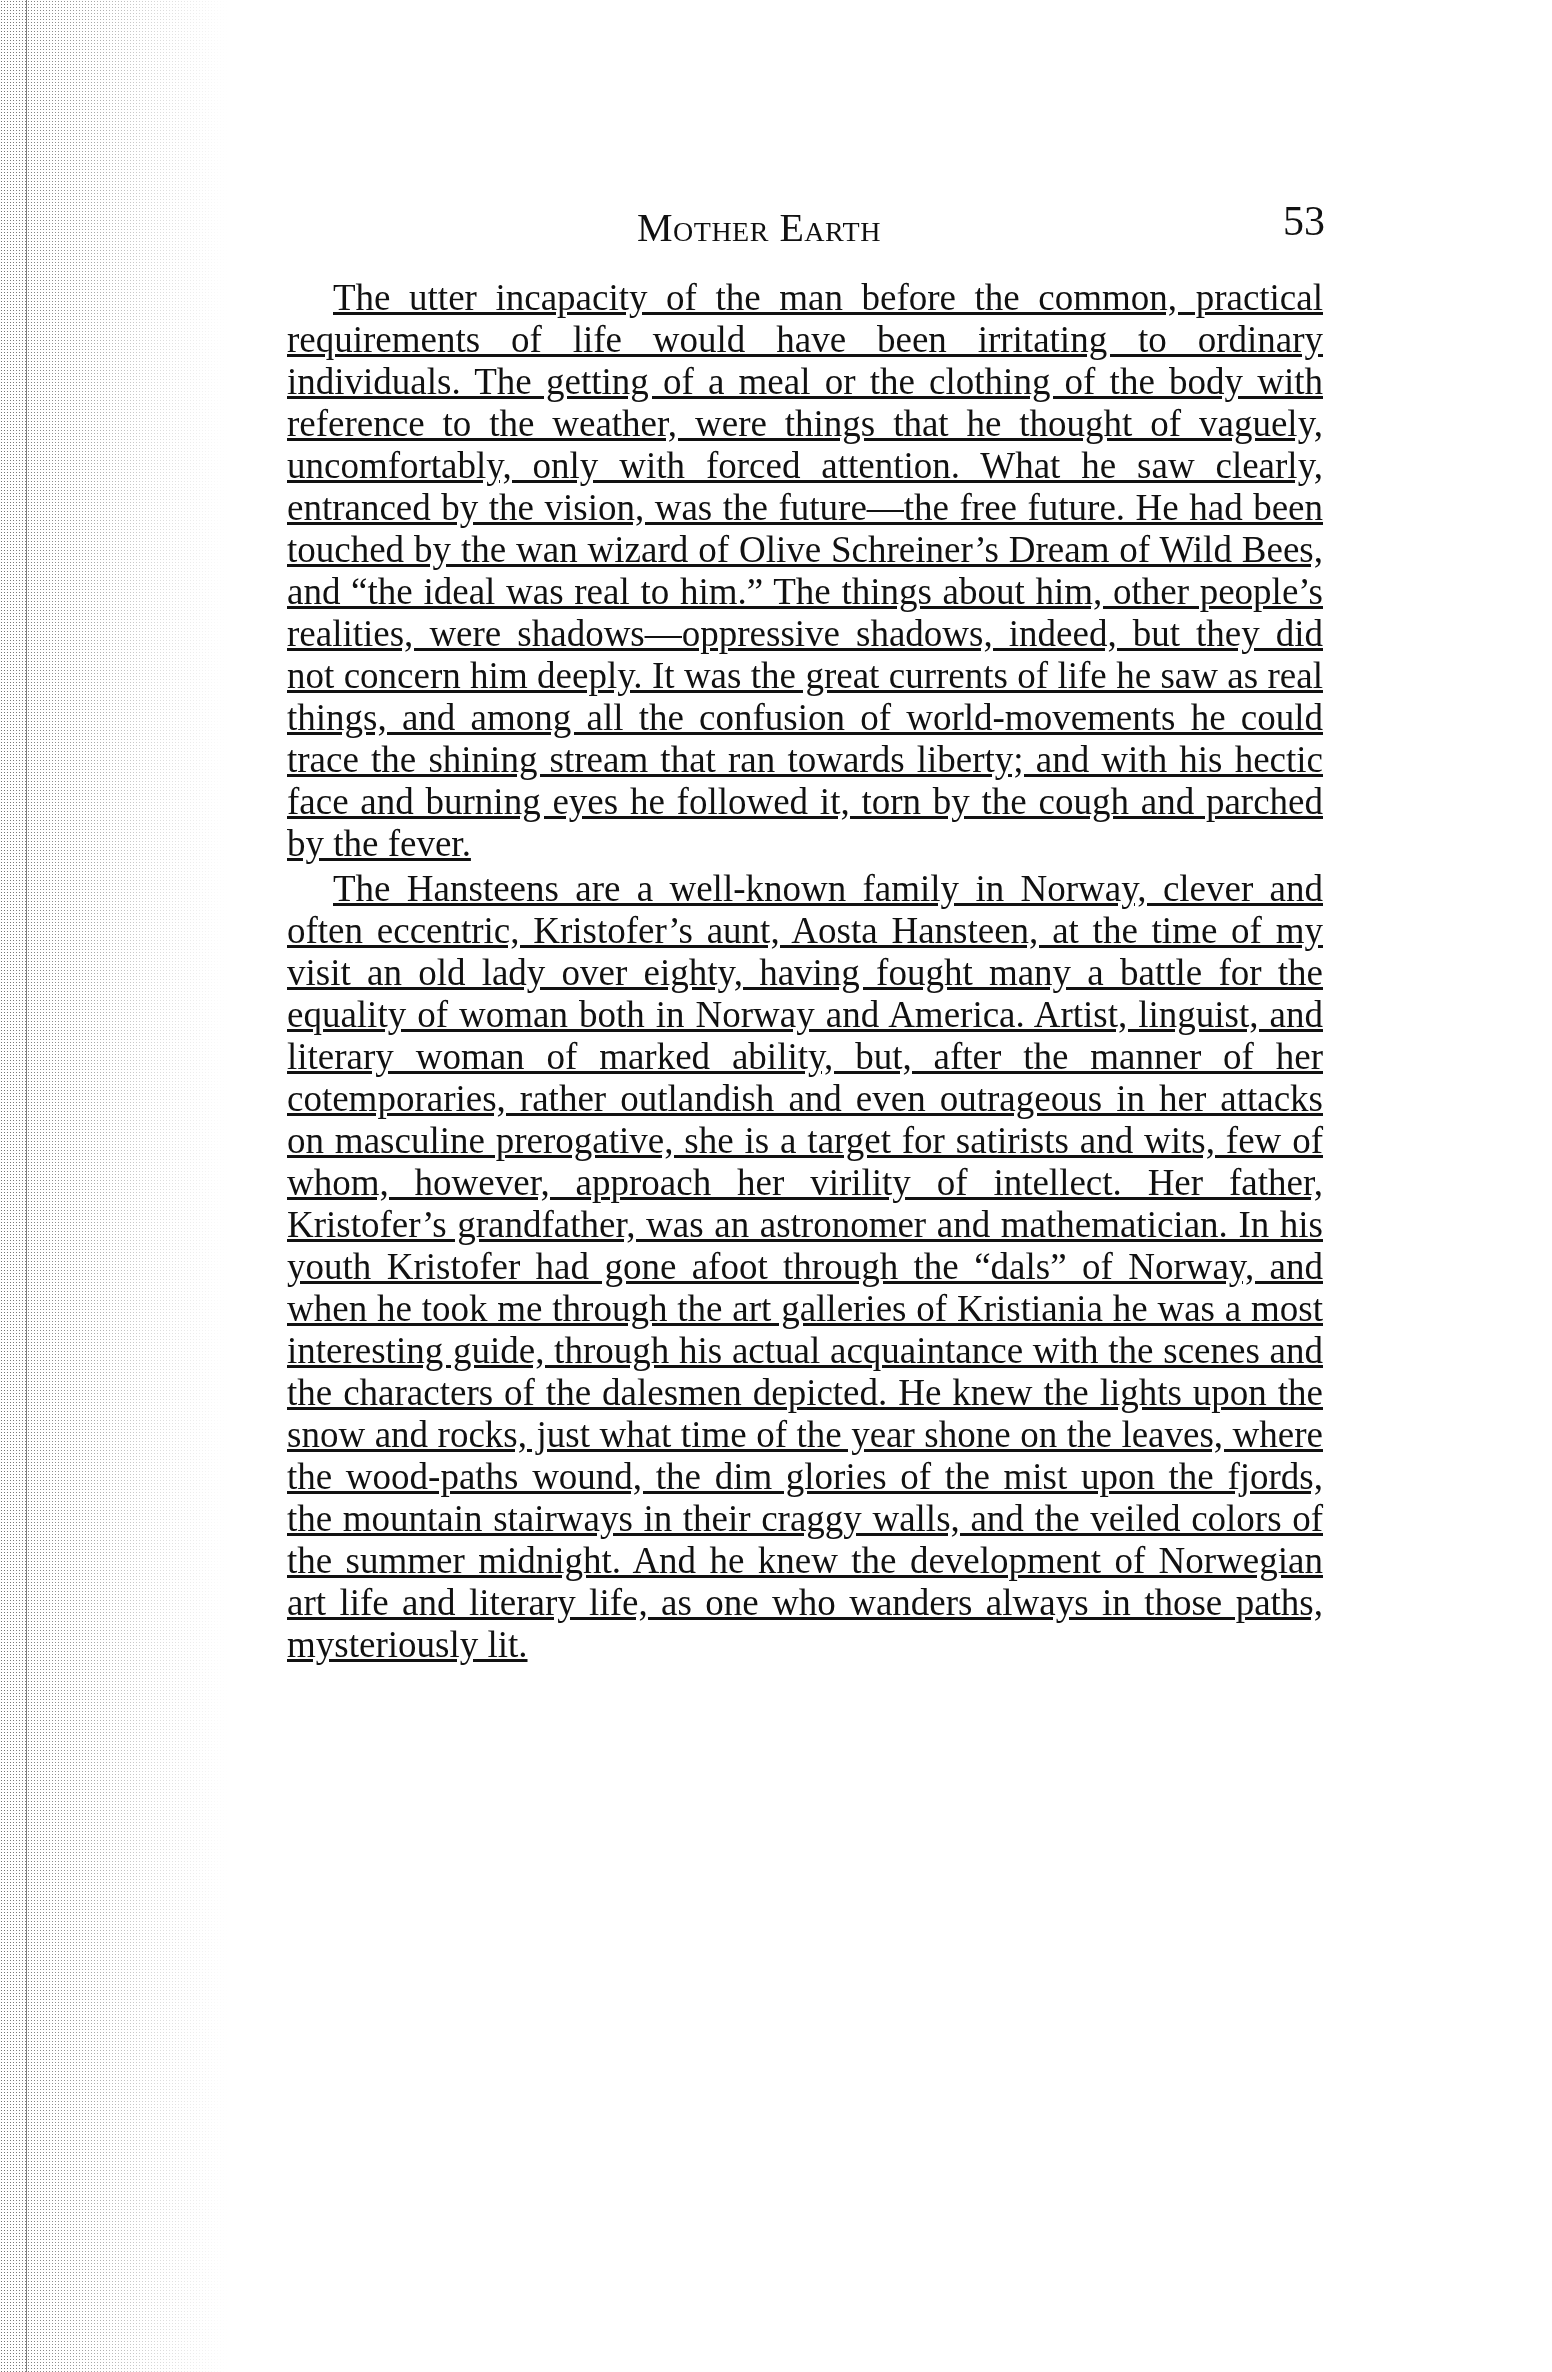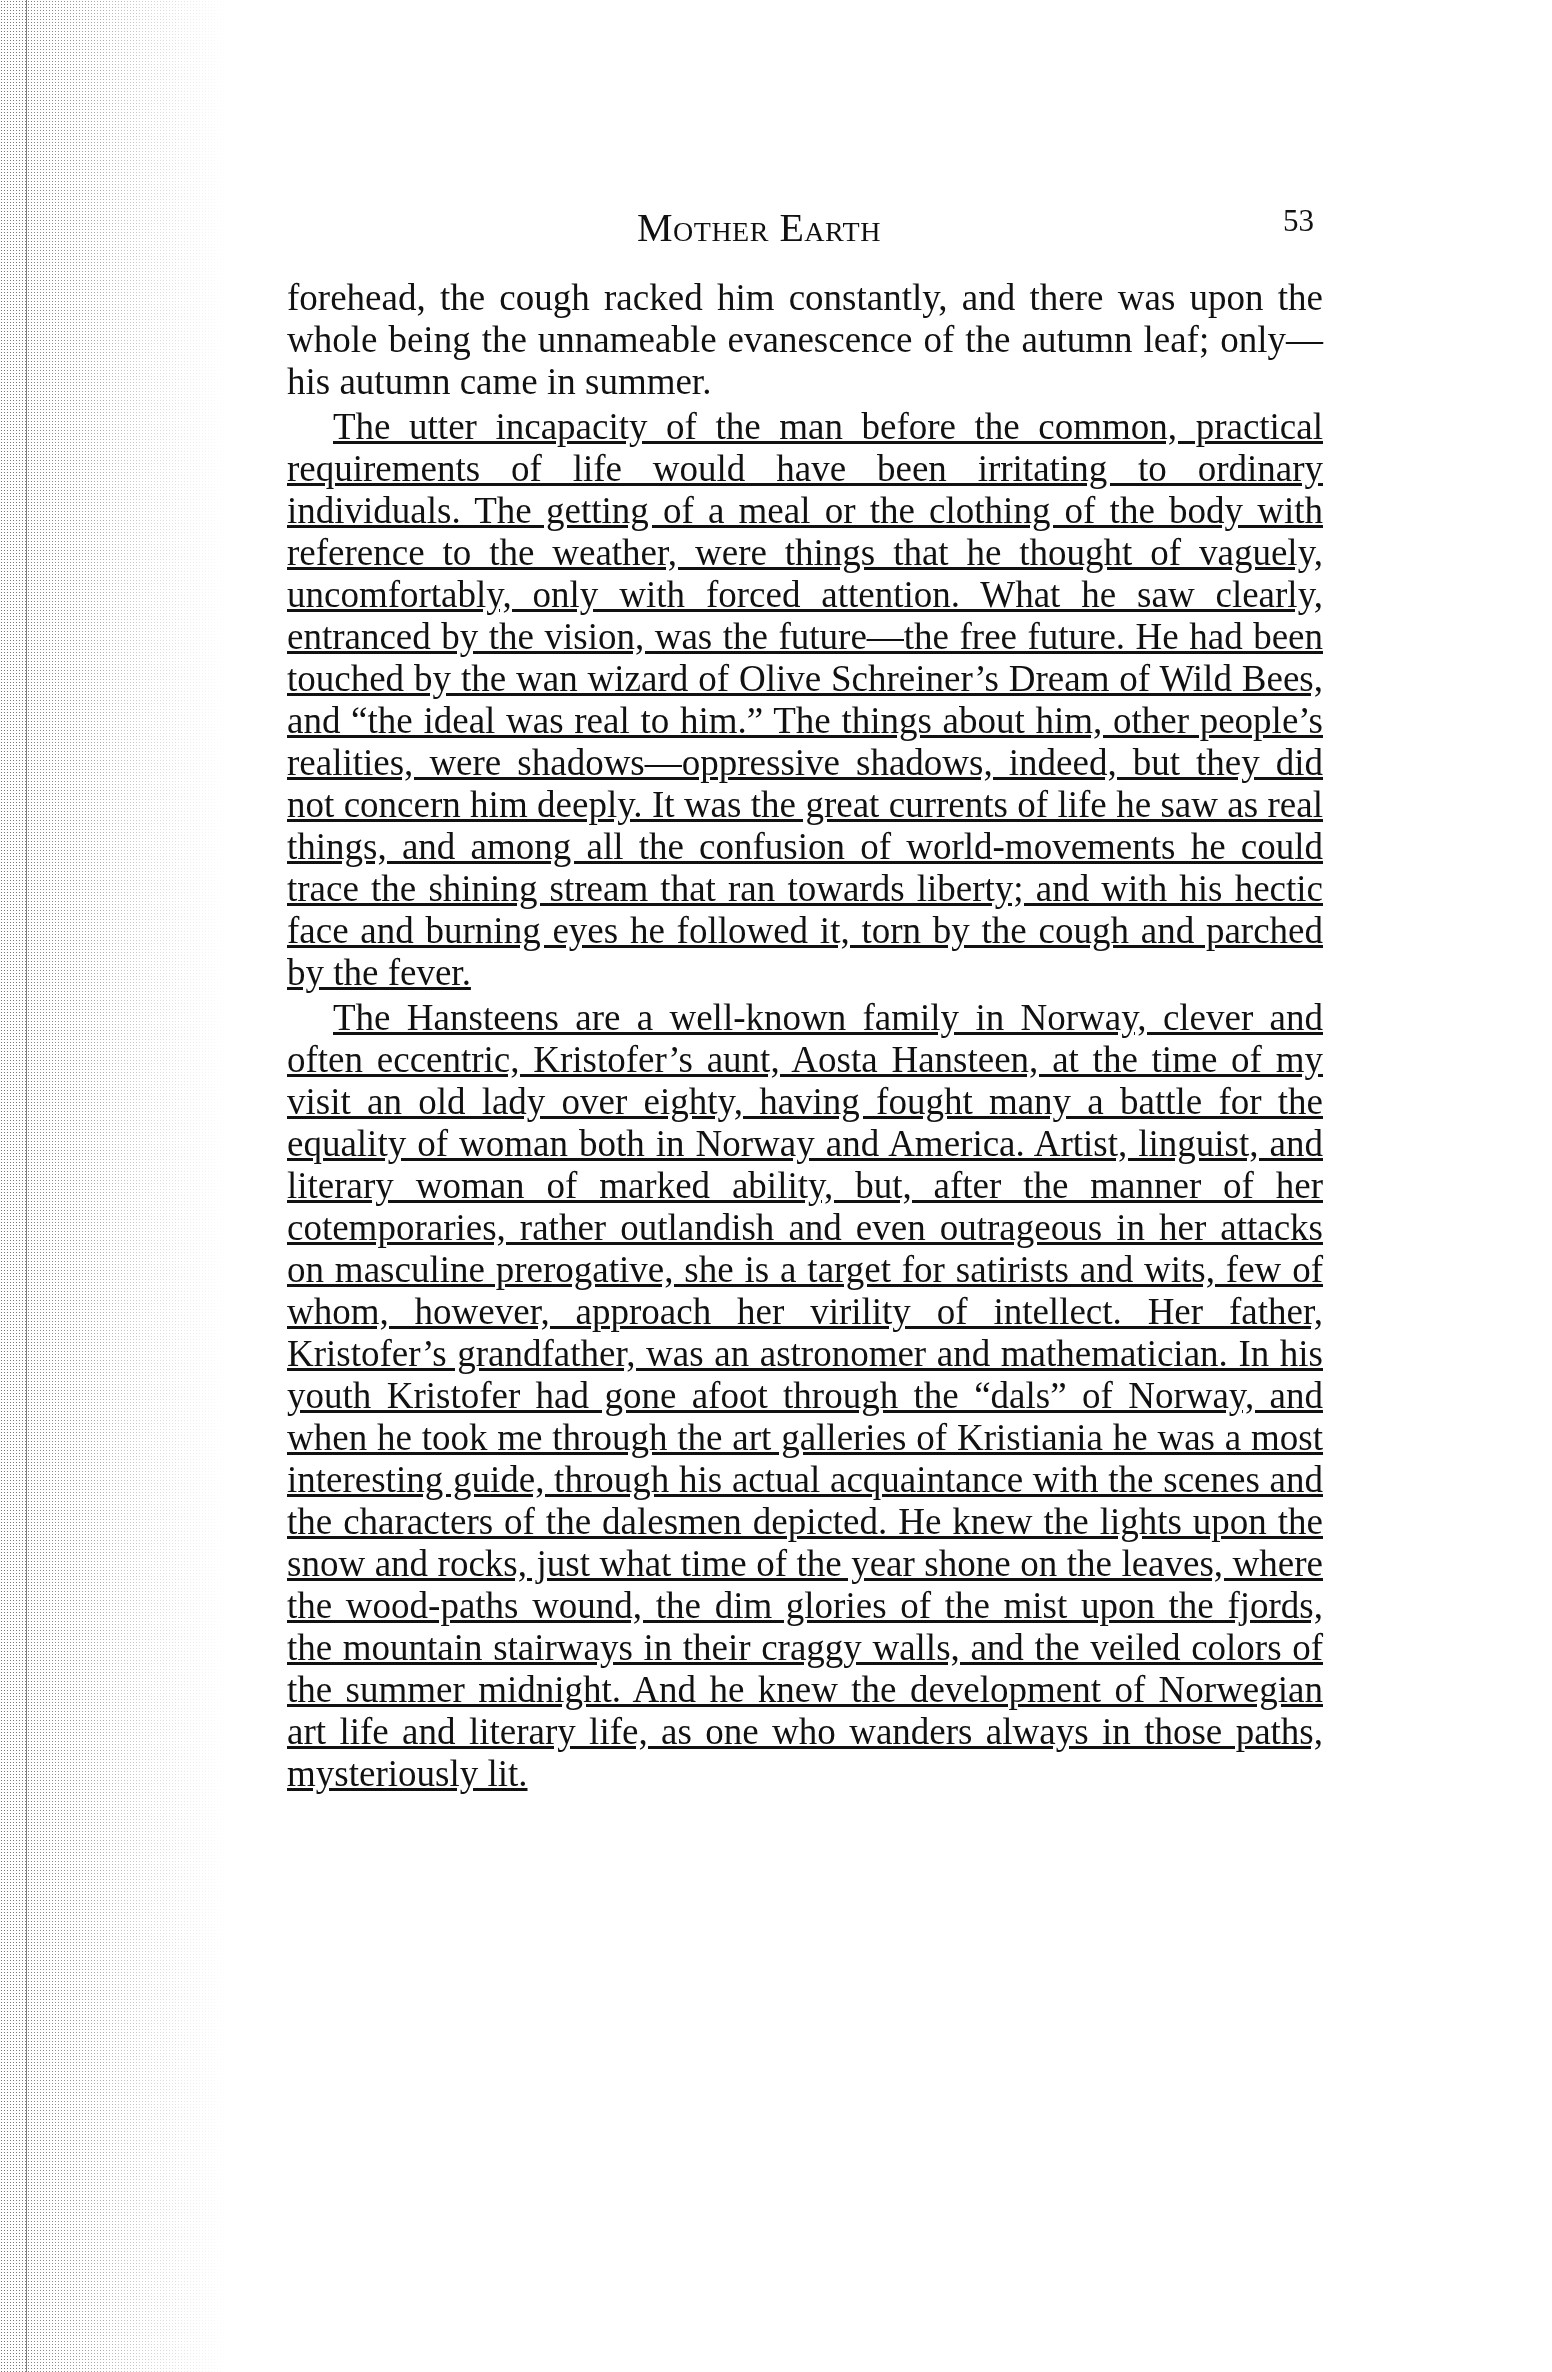--- a/index.html
+++ b/index.html
@@ -20,37 +20,36 @@
     position:absolute; left:26px; top:0; width:1px; height:2372px;
     background:rgba(0,0,0,0.5);
   }
   .running-head {
     position:absolute; left:637px; top:206px;
     font-size:40px; letter-spacing:0.5px; font-variant:small-caps;
     line-height:44px;
   }
   .page-number {
     position:absolute; left:1283px; top:198px;
-    font-size:31px; line-height:46px;
+    font-size:42px; line-height:46px;
   }
   .body-text {
     position:absolute; left:287px; top:277px; width:1036px;
     font-size:37px; line-height:42px;
     text-align:justify; hyphens:manual;
   }
   .body-text p { margin:0 0 3px 0; text-indent:0; }
   .body-text p.indent { text-indent:46px;text-decoration:underline; }
 </style>
 </head>
 <body>
 
 <div class="edge-shade"></div>
 <div class="edge-line"></div>
 
 <div class="running-head">Mother Earth</div>
 <div class="page-number">53</div>
 
 <div class="body-text">
-  <p>forehead, the cough racked him constantly, and there was upon the whole being the unnameable evanescence of the autumn leaf; only—his autumn came in summer.</p>
   <p class="indent">The utter incapacity of the man before the common, practical requirements of life would have been irritating to ordinary individuals. The getting of a meal or the clothing of the body with reference to the weather, were things that he thought of vaguely, uncomfortably, only with forced attention. What he saw clearly, entranced by the vision, was the future—the free future. He had been touched by the wan wizard of Olive Schreiner’s Dream of Wild Bees, and “the ideal was real to him.” The things about him, other people’s realities, were shad­ows—oppressive shadows, indeed, but they did not con­cern him deeply. It was the great currents of life he saw as real things, and among all the confusion of world-movements he could trace the shining stream that ran towards liberty; and with his hectic face and burning eyes he followed it, torn by the cough and parched by the fever.</p>
   <p class="indent">The Hansteens are a well-known family in Norway, clever and often eccentric, Kristofer’s aunt, Aosta Han­steen, at the time of my visit an old lady over eighty, having fought many a battle for the equality of woman both in Norway and America. Artist, linguist, and lite­rary woman of marked ability, but, after the manner of her cotemporaries, rather outlandish and even outrageous in her attacks on masculine prerogative, she is a target for satirists and wits, few of whom, however, approach her virility of intellect. Her father, Kristofer’s grand­father, was an astronomer and mathematician. In his youth Kristofer had gone afoot through the “dals” of Norway, and when he took me through the art galleries of Kristiania he was a most interesting guide, through his actual acquaintance with the scenes and the charac­ters of the dalesmen depicted. He knew the lights upon the snow and rocks, just what time of the year shone on the leaves, where the wood-paths wound, the dim glories of the mist upon the fjords, the mountain stairways in their craggy walls, and the veiled colors of the summer midnight. And he knew the development of Norwegian art life and literary life, as one who wanders always in those paths, mysteriously lit.</p>
 </div>
 
 
 </body></html>

